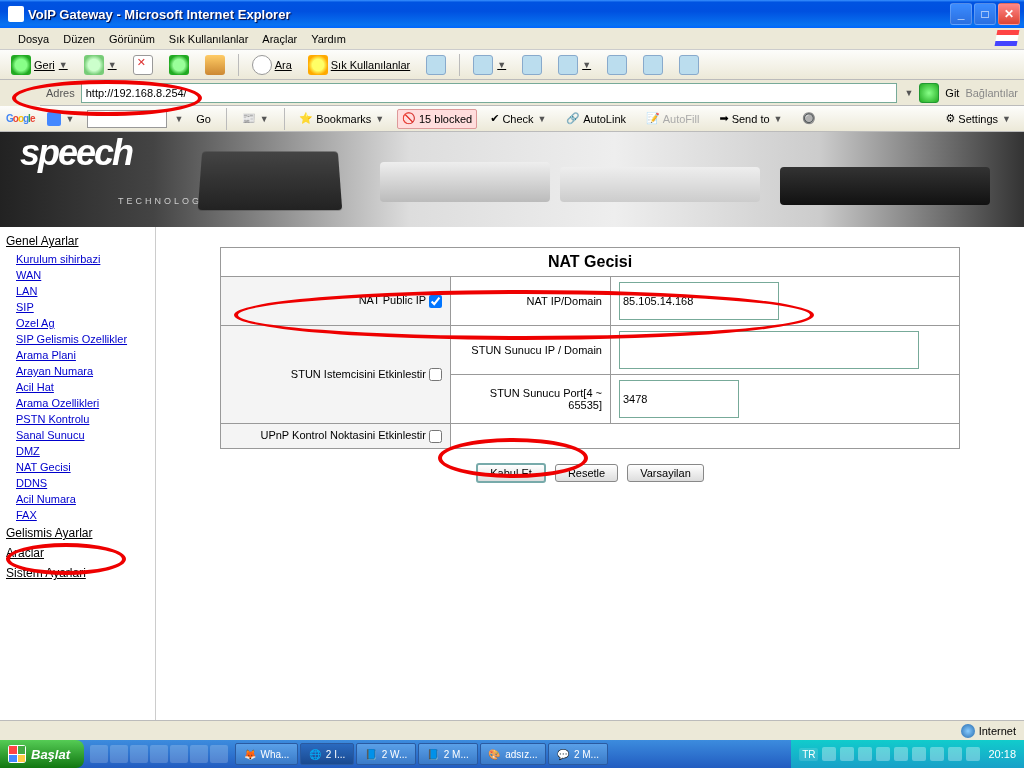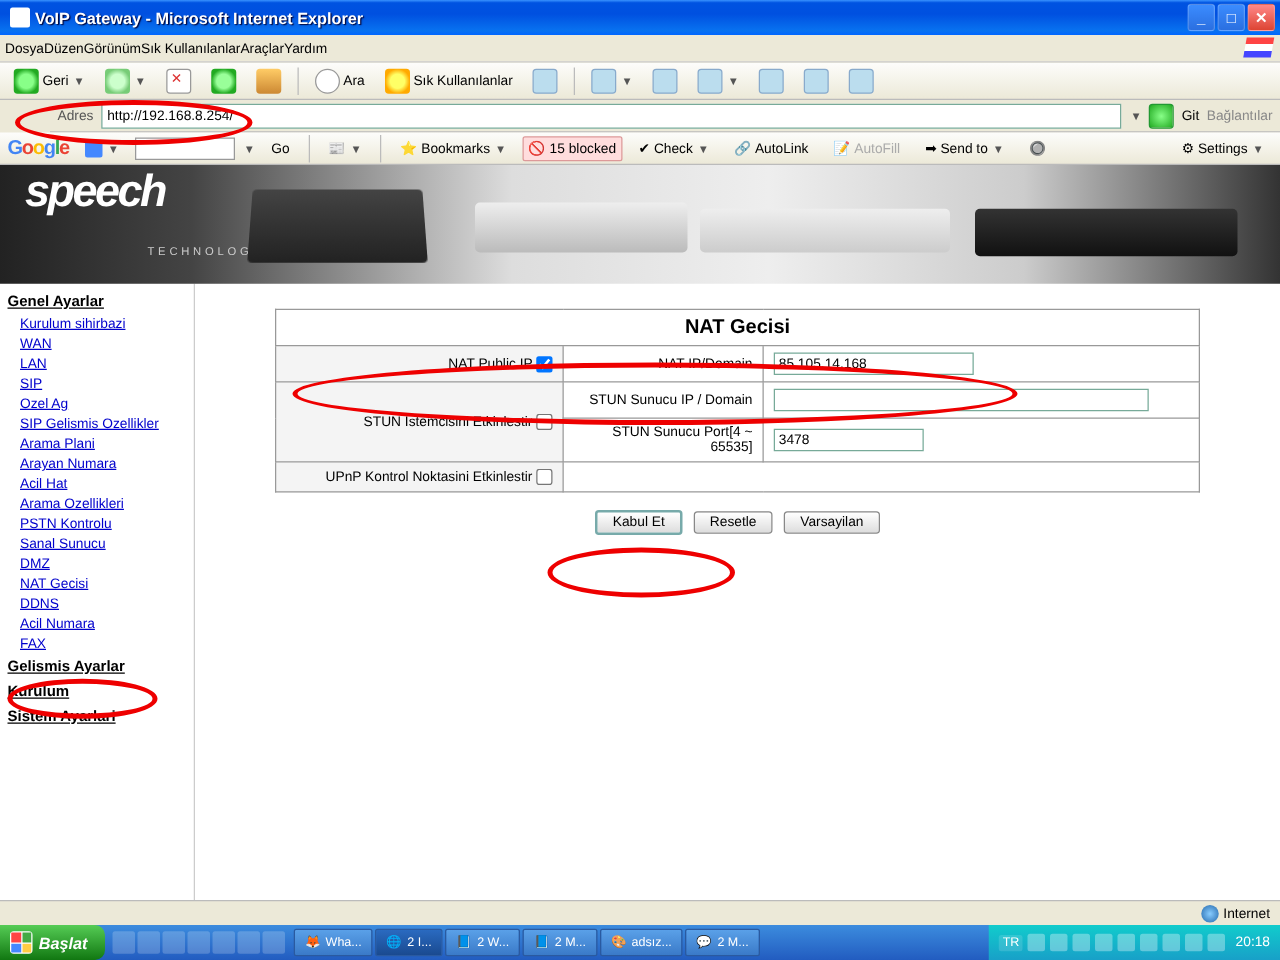--- a/index.html
+++ b/index.html
@@ -8,26 +8,26 @@
   
   .titlebar { height: 28px; background: linear-gradient(to bottom, #3a93ff 0%, #0053e1 8%, #0050e0 40%, #0872f0 88%, #06f 100%); display: flex; align-items: center; color: #fff; font-size: 13px; padding: 0 4px; }
   .titlebar .ie-icon { width: 16px; height: 16px; margin: 0 4px; background: #fff; border-radius: 2px; display:inline-block;}
   .titlebar .title { flex: 1; font-weight: bold; text-shadow: 1px 1px 1px #003; }
   .win-btns { display: flex; gap: 2px; }
   .win-btn { width: 22px; height: 22px; border-radius: 3px; display:flex; align-items:center; justify-content:center; font-weight:bold; color:#fff; font-size:12px; border:1px solid #fff3;}
   .win-min, .win-max { background: linear-gradient(#3b8cff,#2b6fe0); }
   .win-close { background: linear-gradient(#f88,#d43); }
 
   
-  .menubar { height: 22px; background: #ece9d8; display: flex; align-items: center; padding: 0 4px; border-bottom: 1px solid #ccc; position:relative;}
+  .menubar { height: 22px; background: #ece9d8; display: flex; align-items: center; padding: 0 18px; gap: 14px; border-bottom: 1px solid #ccc; position:relative;}
   .menubar span { cursor: default; }
   .flag { position:absolute; right:6px; top:2px; width:22px; height:16px; background: linear-gradient(#f44 33%, #fff 33%, #fff 66%, #44f 66%); transform: skewX(-10deg); }
 
   
-  .toolbar { height: 30px; background: linear-gradient(#fdfdfb,#ece9d8); border-bottom:1px solid #bbb; display:flex; align-items:center; padding:0 6px; gap:6px; }
+  .toolbar { height: 30px; background: linear-gradient(#fdfdfb,#ece9d8); border-bottom:1px solid #bbb; display:flex; align-items:center; padding:0 6px; gap:6px;text-decoration:underline; }
   .tb-btn { height:24px; padding:0 4px; display:flex; align-items:center; gap:3px; border:1px solid transparent; border-radius:3px; cursor:pointer;}
   .tb-icon { width:20px; height:20px; border-radius:3px; display:inline-block;}
   .ic-back{ background: radial-gradient(circle,#8f8 40%,#2a2 70%);}
   .ic-fwd{ background: radial-gradient(circle,#cfc 40%,#7c7 70%);}
   .ic-stop{ background:#fff; border:1px solid #999; position:relative;}
   .ic-stop:after{content:"✕"; color:#d33; position:absolute; left:3px; top:0;}
   .ic-refresh{ background: radial-gradient(circle,#9f9 40%,#2a2 70%);}
   .ic-home{ background: linear-gradient(#fc6,#c83);}
   .ic-search{ background:#fff; border:1px solid #999; border-radius:50%;}
   .ic-fav{ background: radial-gradient(circle,#ff6 40%,#fa0 70%);}
@@ -37,49 +37,49 @@
 
   
   .addrbar { height:26px; background:#ece9d8; border-bottom:1px solid #bbb; display:flex; align-items:center; padding:0 6px; gap:6px;margin-left:40px;}
   .addr-label{ color:#555;}
   .addr-input{ flex:1; height:20px; border:1px solid #7a9; background:#fff; padding:0 4px; font-family:inherit; font-size:11px;}
   .go-btn{ width:20px; height:20px; background:radial-gradient(#8f8,#2a2); border-radius:3px; border:1px solid #293;}
   .links-label{ color:#888;}
 
   
   .gtoolbar{ height:26px; background:linear-gradient(#fdfdfb,#ece9d8); border-bottom:1px solid #bbb; display:flex; align-items:center; padding:0 6px; gap:6px;}
-  .glogo{ font-weight:bold; font-size:16px; letter-spacing:-1px;}
+  .glogo{ font-weight:bold; font-size:10px; letter-spacing:-1px;}
   .glogo .b{color:#4285f4}.glogo .r{color:#ea4335}.glogo .y{color:#fbbc05}.glogo .g{color:#34a853}
   .gsearch{ width:80px; height:18px; border:1px solid #999; background:#fff;}
   .gt-btn{ height:20px; padding:0 6px; display:flex; align-items:center; gap:3px; border:1px solid transparent; border-radius:2px; font-size:11px; cursor:pointer;}
   .blocked{ background:#fdd; border:1px solid #d99; padding:0 4px;}
 
   
   .content{ position:absolute; top:132px; left:0; right:0; bottom:48px; background:#fff; overflow:hidden;}
   .banner{ height:95px; background: linear-gradient(to right, #222 0%, #444 15%, #ddd 40%, #eee 60%, #ccc 80%, #333 100%); display:flex; align-items:flex-start; padding-left:20px; position:relative;}
   .banner-logo{ color:#fff; font-size:36px; font-weight:bold; font-style:italic; letter-spacing:-2px; font-family: Arial, sans-serif;}
   .banner-sub{ color:#ccc; font-size:9px; letter-spacing:3px; position:absolute; left:118px; top:64px;}
   .device{ position:absolute; background:#888; border-radius:4px;}
   .dev1{ width:140px; height:60px; left:200px; top:18px; background:linear-gradient(#444,#222); transform: perspective(200px) rotateX(12deg);}
   .dev2{ width:170px; height:40px; left:380px; top:30px; background:linear-gradient(#eee,#bbb);}
   .dev3{ width:200px; height:35px; left:560px; top:35px; background:linear-gradient(#eee,#ccc);}
   .dev4{ width:210px; height:38px; left:780px; top:35px; background:linear-gradient(#333,#111);}
 
   .page-body{ display:flex; height: calc(100% - 95px);}
   .sidebar{ width:156px; border-right:1px solid #ccc; overflow-y:scroll; padding:4px 6px; background:#fff;}
   .sidebar a{ color:#0000cc; text-decoration:underline; display:block; padding:2px 0; font-size:11px;}
-  .sidebar .cat{ color:#000; font-weight:bold; text-decoration:underline; font-size:12px; padding:3px 0;}
+  .sidebar .cat{ color:#000; font-weight:normal; text-decoration:underline; font-size:12px; padding:3px 0;}
   .sidebar .indent{ padding-left:10px;}
 
   .main{ flex:1; padding:20px 30px; overflow:auto;}
   table.form{ width:740px; border-collapse:collapse; margin:0 auto;}
   table.form td{ border:1px solid #999; padding:5px 8px; font-size:11px; background:#fff;}
   table.form td.lbl{ width:230px; text-align:right; background:#f4f4f4;}
   table.form td.lbl2{ width:160px; text-align:right;}
-  table.form input[type=text]{ border:1px solid #7a9; height:18px; padding:8px 3px; font-family:inherit; font-size:11px;}
+  table.form input[type=text]{ border:1px solid #7a9; height:18px; padding:18px 3px; font-family:inherit; font-size:11px;}
   table.form input[type=checkbox]{ vertical-align:middle;}
   .btn-row{ text-align:center; padding:14px;}
   .form-btn{ padding:2px 12px; background:linear-gradient(#fff,#ddd); border:1px solid #888; border-radius:3px; font-size:11px; cursor:pointer; margin:0 3px;}
   .form-btn.primary{ border:2px solid #7aa;}
 
   
   .statusbar{ position:absolute; bottom:28px; left:0; right:0; height:20px; background:#ece9d8; border-top:1px solid #bbb; display:flex; align-items:center; padding:0 8px; font-size:11px;}
   .statusbar .zone{ margin-left:auto; display:flex; align-items:center; gap:4px;}
   .globe{ width:14px; height:14px; background:radial-gradient(#8cf,#26a); border-radius:50%;}
 
@@ -233,21 +233,21 @@
       <a class="indent">Acil Hat</a>
       <a class="indent">Arama Ozellikleri</a>
       <a class="indent">PSTN Kontrolu</a>
       <a class="indent">Sanal Sunucu</a>
       <a class="indent">DMZ</a>
       <a class="indent">NAT Gecisi</a>
       <a class="indent">DDNS</a>
       <a class="indent">Acil Numara</a>
       <a class="indent">FAX</a>
       <a class="cat">Gelismis Ayarlar</a>
-      <a class="cat">Kurulum</a>
+      <a class="cat">Araclar</a>
       <a class="cat">Sistem Ayarlari</a>
     </div>
     <div class="main">
       <table class="form">
         <tbody>
             <tr>
               <td colspan="4" style="text-align:center;font-size:16px;font-weight:bold">NAT Gecisi</td>
             </tr>
         <tr>
           <td class="lbl"><span>NAT Public IP</span> <input type="checkbox" checked="" style=""></td>

